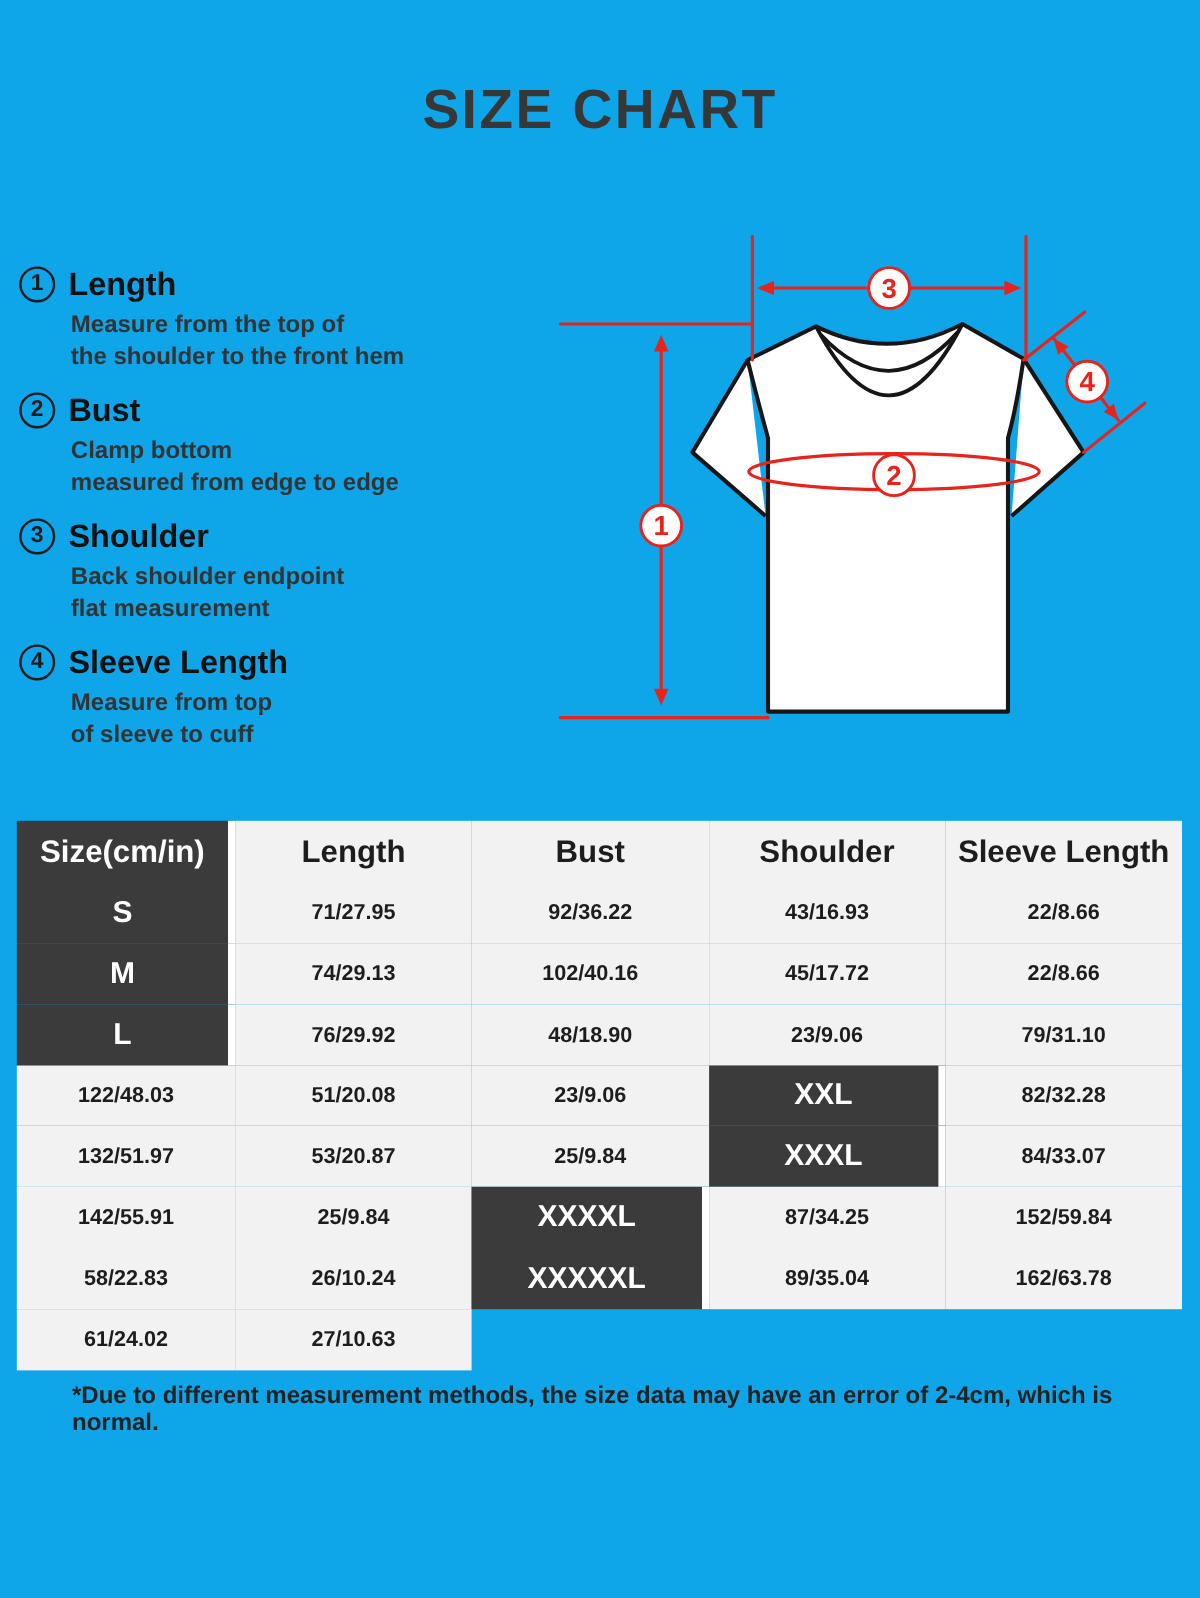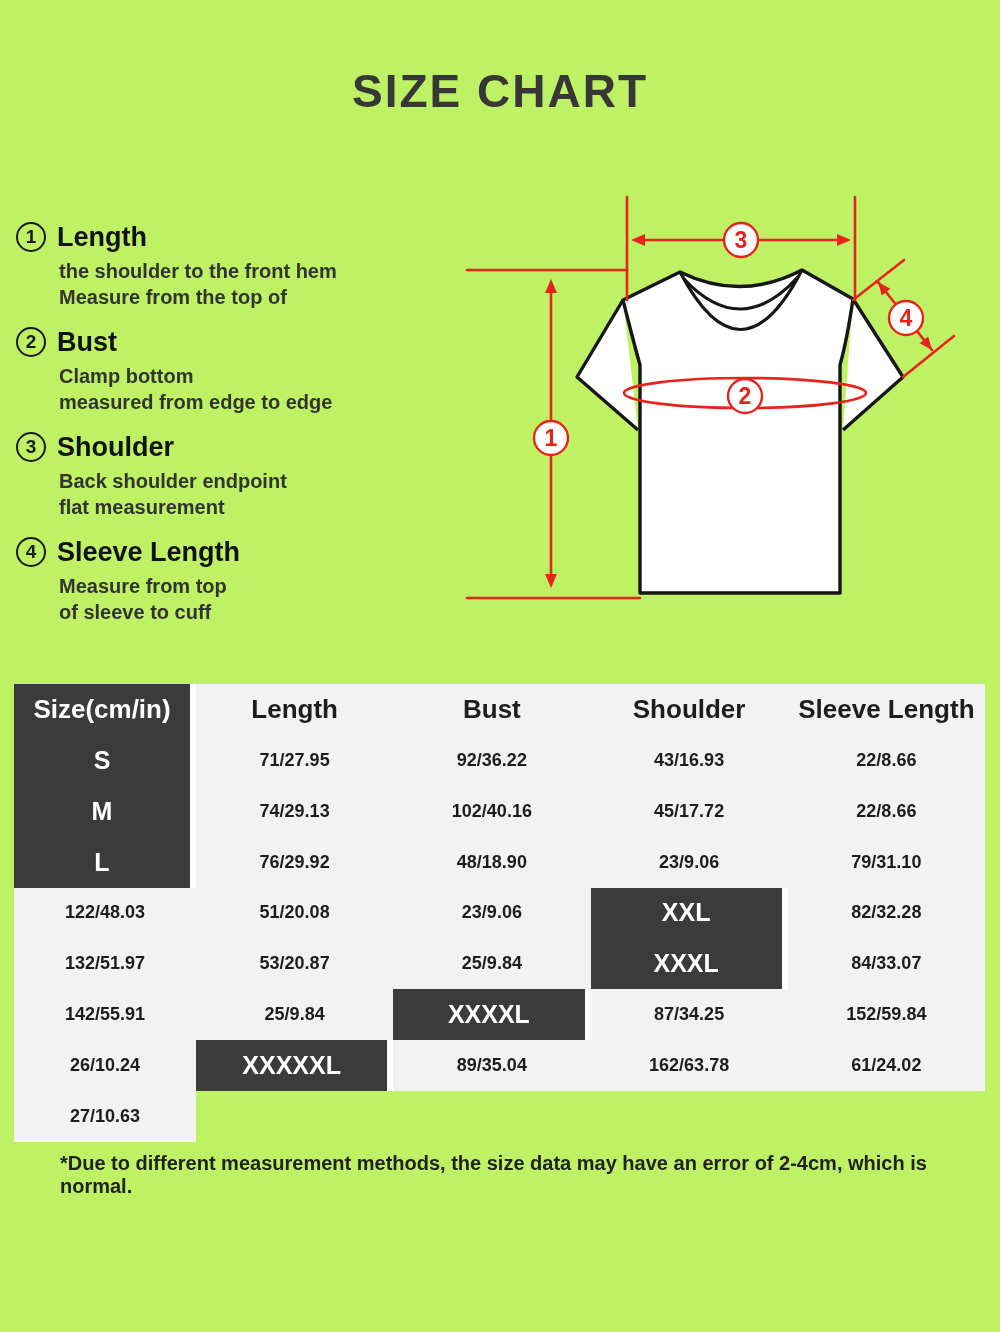--- a/index.html
+++ b/index.html
@@ -1,17 +1,17 @@
 <!DOCTYPE html>
 <html><head>
 <meta charset="utf-8">
 <style>
   html,body { margin:0; padding:0; background:#ffffff; }
   .page {
-    position:relative; width:1000px; height:1332px; background:#bef264;
+    position:relative; width:1000px; height:1332px; background:#0ea5e9;
     font-family:"Liberation Sans", sans-serif; overflow:hidden; color:#1d1d1d;
   }
   .title {
     position:absolute; top:64px; left:0; width:1000px; text-align:center;
     font-size:46px; font-weight:bold; letter-spacing:2px; color:#373737;
   }
   
   .legend { position:absolute; left:16px; top:220px; width:430px; }
   .m-item { margin-bottom:15px; }
   .m-head { display:flex; align-items:center; gap:11px; }
@@ -48,22 +48,22 @@
 
   <div class="title">SIZE CHART</div>
 
   <div class="legend">
     <div class="m-item">
       <div class="m-head">
         <span class="m-circle">1</span>
         <span class="m-label">Length</span>
       </div>
       <div class="m-desc">
+        <div>Measure from the top of</div>
         <div>the shoulder to the front hem</div>
-        <div>Measure from the top of</div>
       </div>
     </div>
     <div class="m-item">
       <div class="m-head">
         <span class="m-circle">2</span>
         <span class="m-label">Bust</span>
       </div>
       <div class="m-desc">
         <div>Clamp bottom</div>
         <div>measured from edge to edge</div>
@@ -168,20 +168,21 @@
       <div class="cell cell-light">132/51.97</div>
       <div class="cell cell-light">53/20.87</div>
       <div class="cell cell-light">25/9.84</div>
       <div class="cell cell-dark">XXXL</div>
       <div class="cell cell-light">84/33.07</div>
       <div class="cell cell-light">142/55.91</div>
       <div class="cell cell-light">25/9.84</div>
       <div class="cell cell-dark">XXXXL</div>
       <div class="cell cell-light">87/34.25</div>
       <div class="cell cell-light">152/59.84</div>
+      <div class="cell cell-light">58/22.83</div>
       <div class="cell cell-light">26/10.24</div>
       <div class="cell cell-dark">XXXXXL</div>
       <div class="cell cell-light">89/35.04</div>
       <div class="cell cell-light">162/63.78</div>
       <div class="cell cell-light">61/24.02</div>
       <div class="cell cell-light">27/10.63</div>
     </div>
 
   <div class="footnote">*Due to different measurement methods, the size data may have an error of 2-4cm, which is normal.</div>
 

